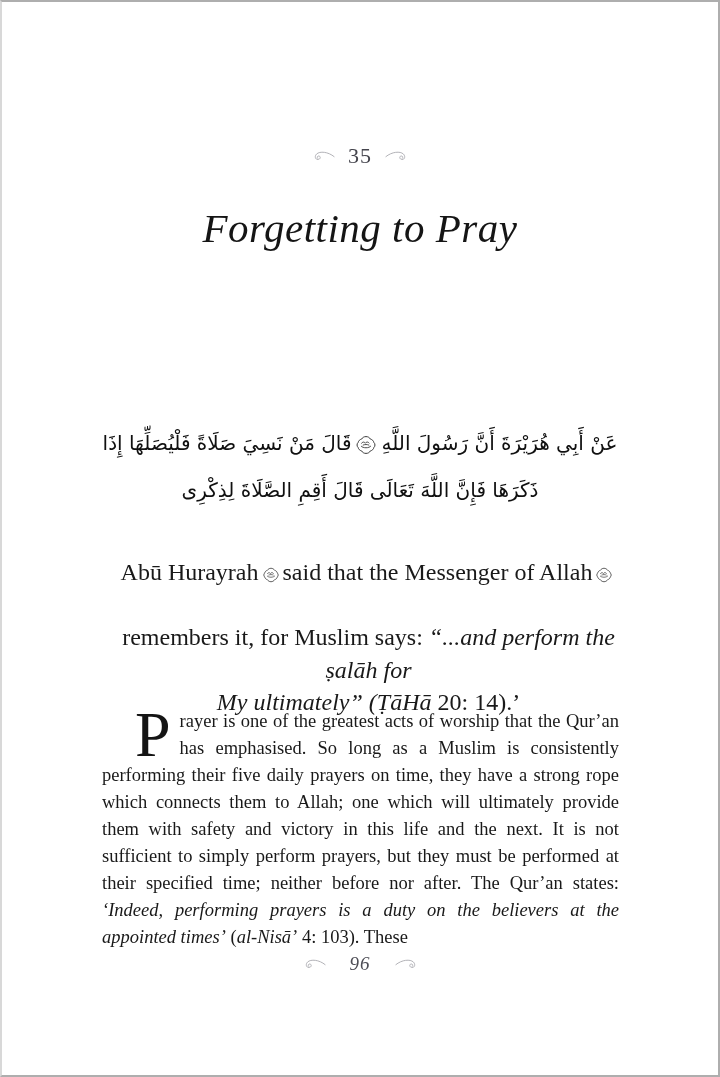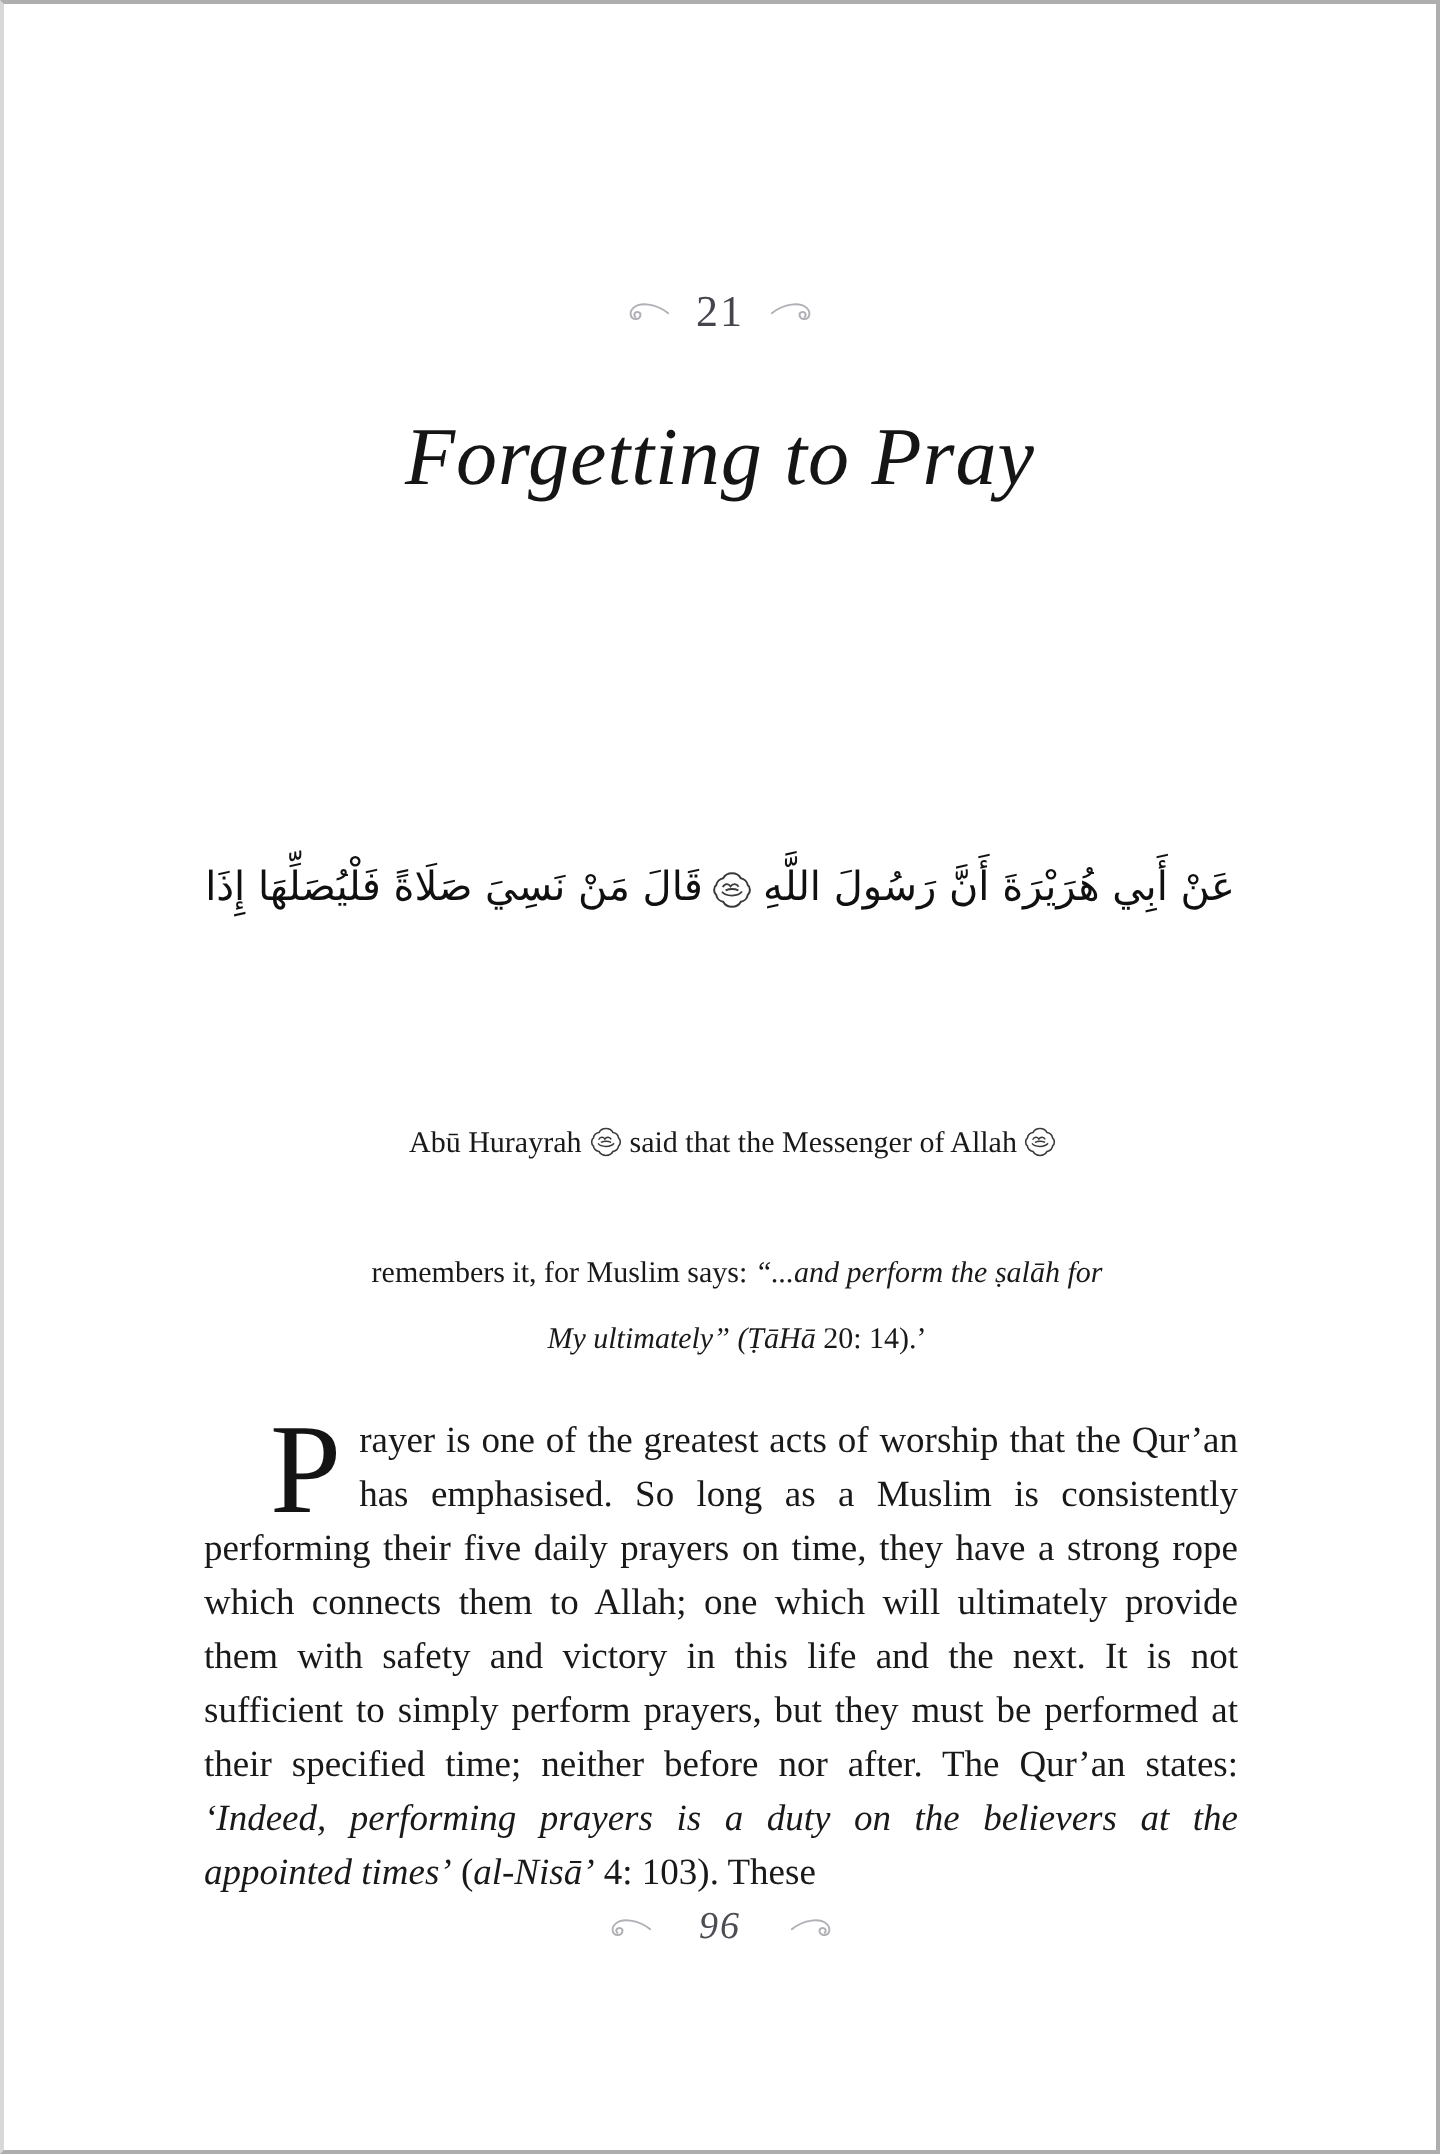--- a/index.html
+++ b/index.html
@@ -39,21 +39,21 @@
     font-size:20px;line-height:47px;color:#101010;
   }
   .arabic-line{white-space:nowrap;}
   
   .seal{width:16px;height:16px;vertical-align:-3px;margin:0 4px;color:#3a3a3a;}
   .seal-ar{width:20px;height:20px;vertical-align:middle;margin:0 5px;}
   
   .translation{
     position:absolute;top:554px;left:105px;right:88px;
     text-align:center;
-    font-size:15px;line-height:32.5px;color:#191919;
+    font-size:24px;line-height:32.5px;color:#191919;
   }
   .it{font-style:italic;}
   
   .body-text{
     position:absolute;top:706px;left:100px;right:99px;
     text-align:justify;
     font-size:18.5px;line-height:27px;color:#191919;
   }
   .drop-cap{
     float:left;
@@ -85,32 +85,33 @@
     </symbol>
   </defs>
 </svg>
 
 <div class="page">
 
   <div class="chapter-header">
     <svg class="flourish">
         <use href="#flourish-symbol"></use>
       </svg>
-    <span class="chapter-num">21</span>
+    <span class="chapter-num">35</span>
     <svg class="flourish flip">
         <use href="#flourish-symbol"></use>
       </svg>
   </div>
 
   <h1 class="chapter-title">Forgetting to Pray</h1>
 
   <div class="arabic-block" dir="rtl" lang="ar">
     <div class="arabic-line"><span>عَنْ أَبِي هُرَيْرَةَ أَنَّ رَسُولَ اللَّهِ</span><svg class="seal seal-ar">
           <use href="#seal-symbol"></use>
         </svg><span>قَالَ مَنْ نَسِيَ صَلَاةً فَلْيُصَلِّهَا إِذَا</span></div>
+    <div class="arabic-line"><span>ذَكَرَهَا فَإِنَّ اللَّهَ تَعَالَى قَالَ  أَقِمِ الصَّلَاةَ لِذِكْرِى</span></div>
   </div>
 
   <div class="translation">
     <span>Abū Hurayrah</span><svg class="seal">
         <use href="#seal-symbol"></use>
       </svg><span>said that the Messenger of Allah</span><svg class="seal">
         <use href="#seal-symbol"></use>
       </svg><br>
     <br>
     <span>remembers it, for Muslim says: </span><span class="it">“...and perform the ṣalāh for</span><br>

